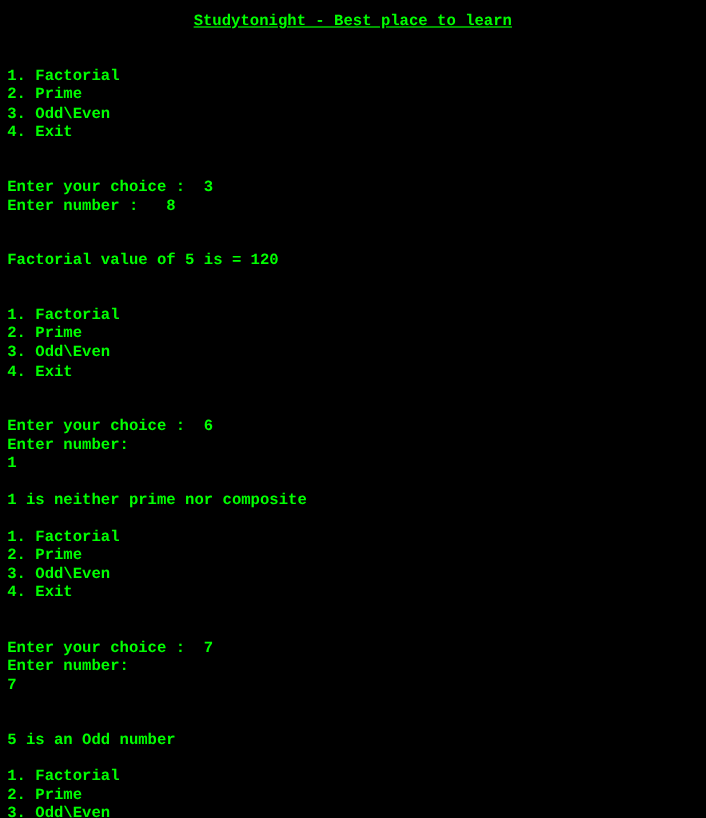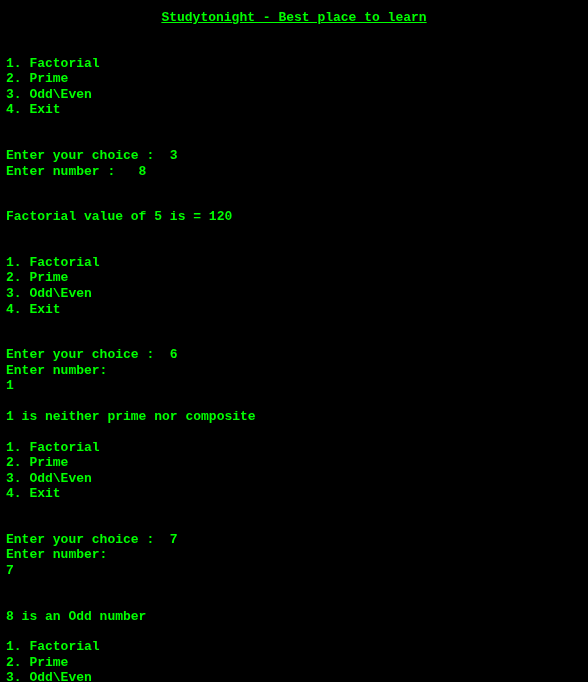--- a/index.html
+++ b/index.html
@@ -70,18 +70,18 @@
 <div class="line">2. Prime</div>
 <div class="line">3. Odd\Even</div>
 <div class="line">4. Exit</div>
 <div class="blank2"></div>
 
 <div class="line">Enter your choice :  7</div>
 <div class="line">Enter number:</div>
 <div class="line">7</div>
 <div class="blank2"></div>
 
-<div class="line">8 is an Odd number</div>
+<div class="line">5 is an Odd number</div>
 <div class="blank"></div>
 
 <div class="line">1. Factorial</div>
 <div class="line">2. Prime</div>
 <div class="line">3. Odd\Even</div>
 
 </body></html>

